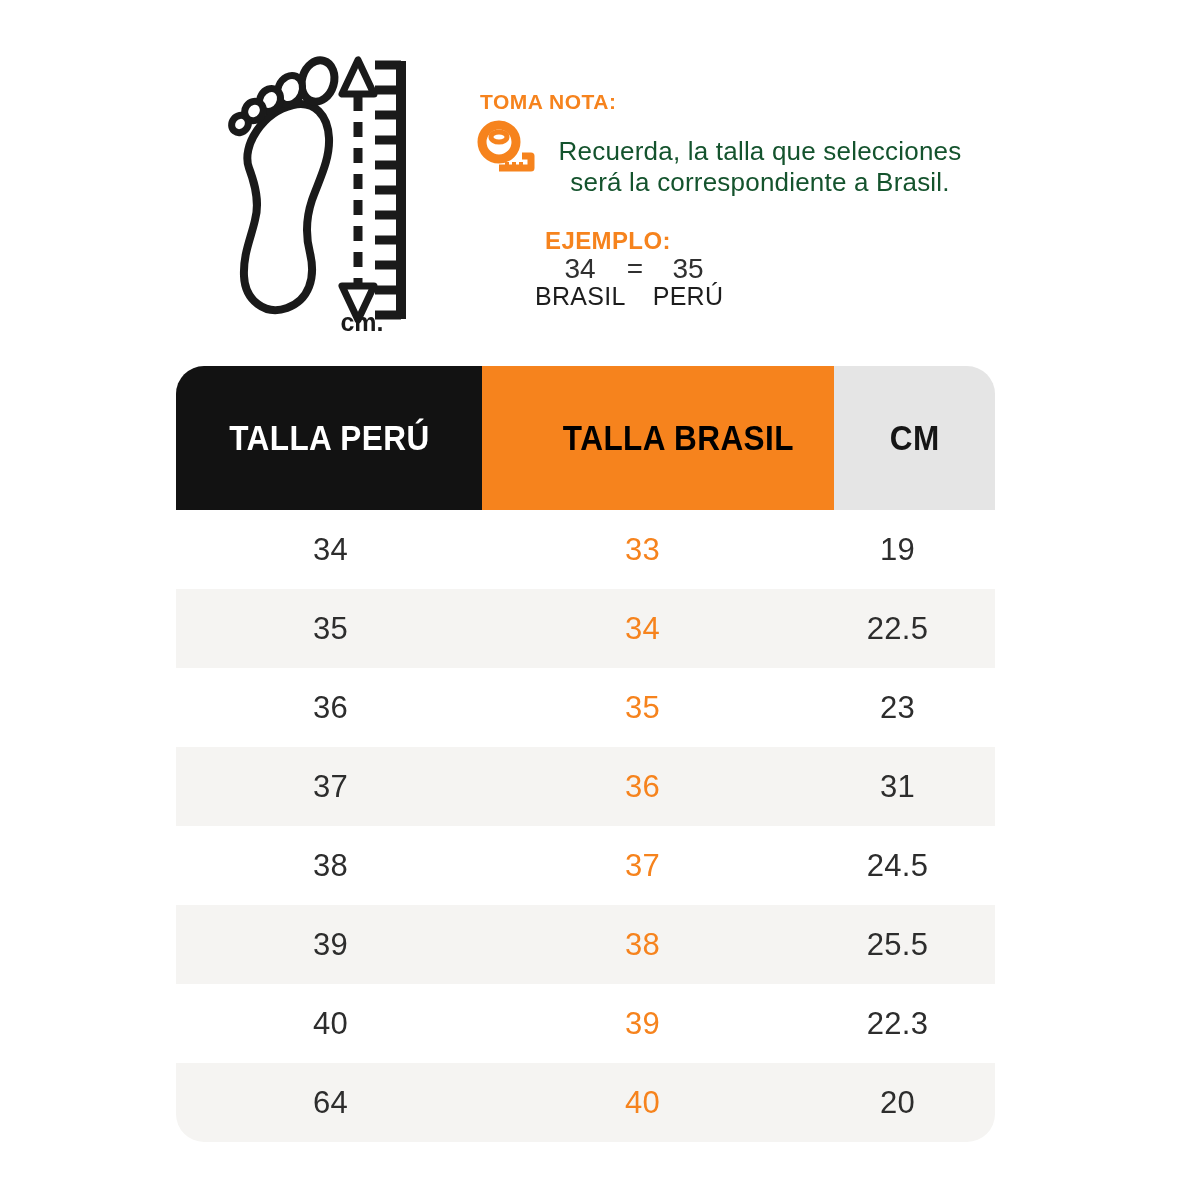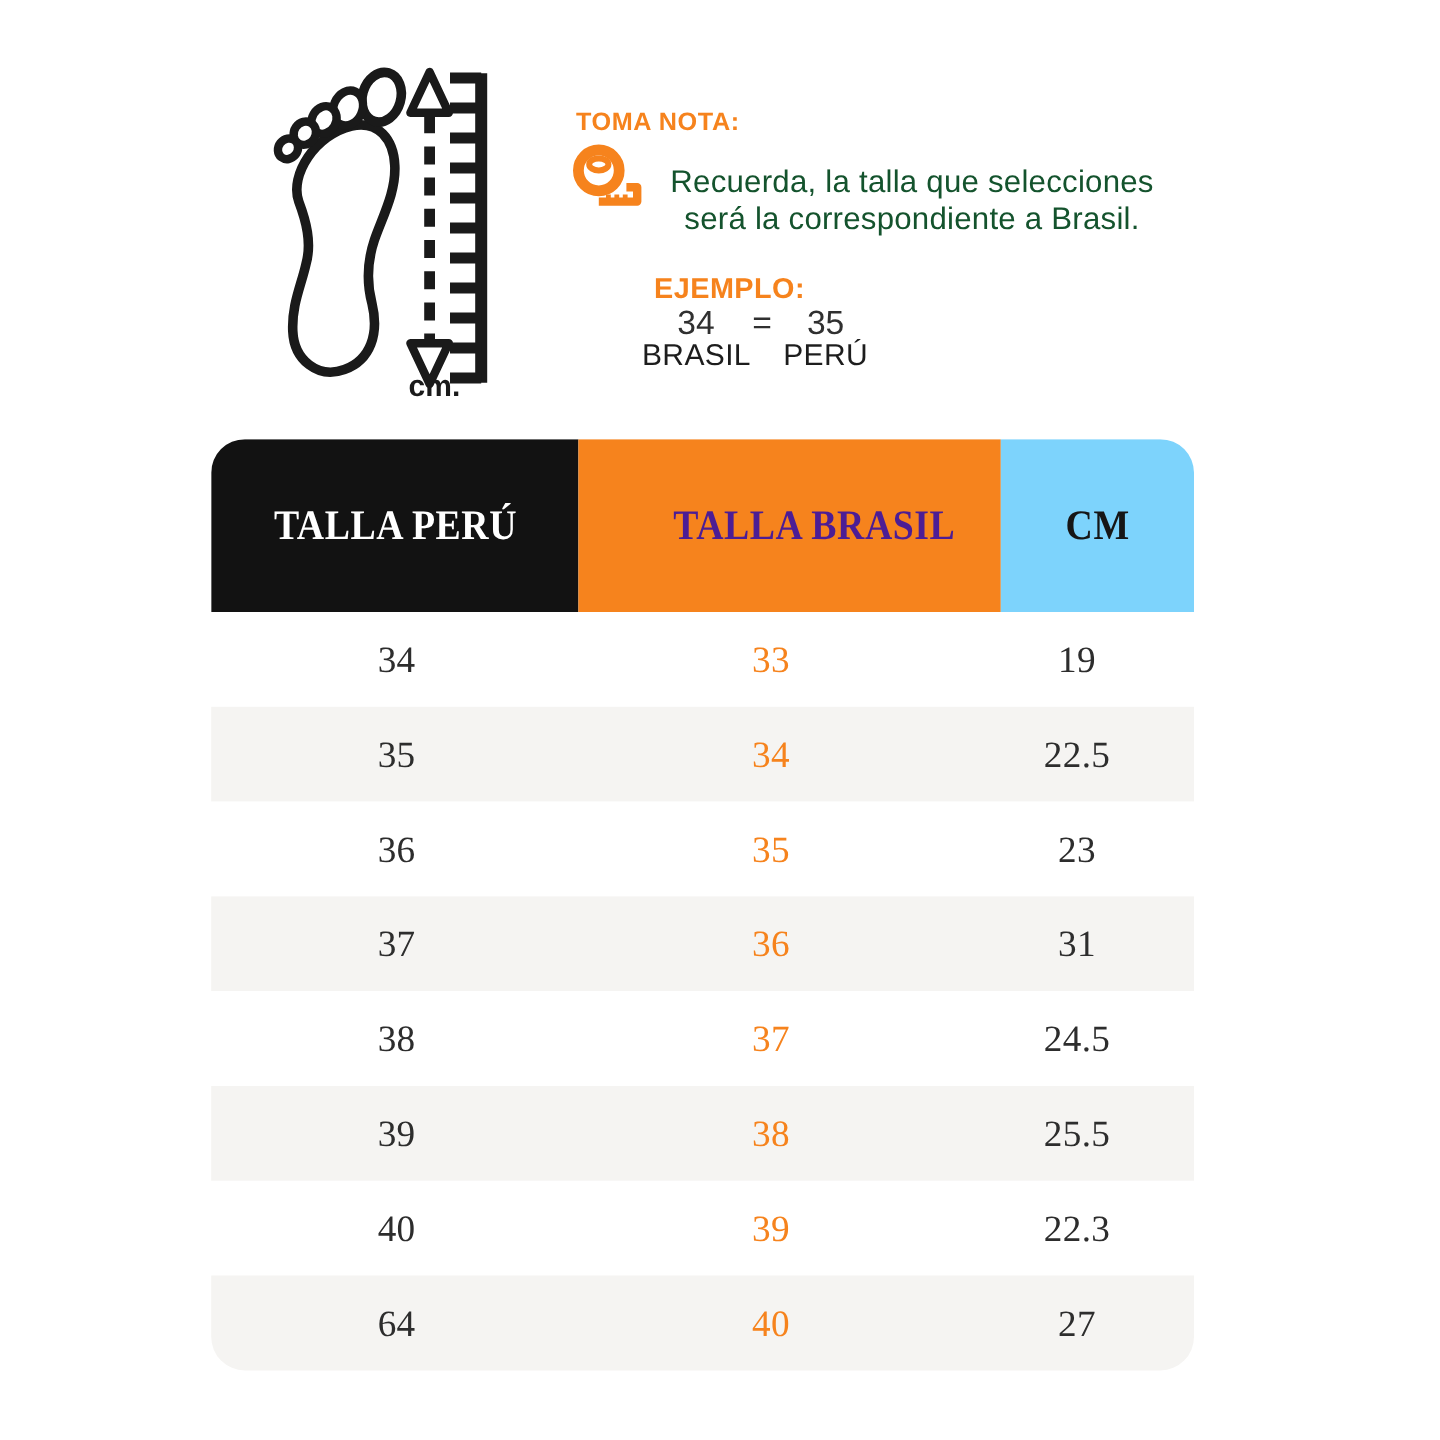--- a/index.html
+++ b/index.html
@@ -45,30 +45,30 @@
 
   
   .foot-illo { left: 215px; top: 48px; }
   .cm-label {
     left: 334px; top: 308px; width: 56px;
     font-size: 25px; font-weight: 700; color: #1A1A1A;
     text-align: center;
   }
 
   
-  .size-table { left: 176px; top: 366px; width: 819px; font-family: Liberation Serif, serif; }
+  .size-table { left: 176px; top: 366px; width: 819px; }
   .thead { display: flex; height: 144px; border-radius: 28px 28px 0 0; overflow: hidden; }
   .th {
     display: flex; align-items: center; justify-content: center;
     font-size: 35px; font-weight: 700;
   }
   .th span { display: inline-block; transform: scaleX(0.9); letter-spacing: 0.5px; white-space: nowrap; }
   .th-peru   { width: 309px; background: #121212; color: #ffffff; }
-  .th-brasil { width: 315px; background: #F6831D; color: #4c1d95; padding-left: 40px; }
-  .th-cm     { width: 162px; background: #7dd3fc; color: #161616; }
+  .th-brasil { width: 315px; background: #F6831D; color: #000000; padding-left: 40px; }
+  .th-cm     { width: 162px; background: #e5e5e5; color: #161616; }
 
   .trow { display: flex; height: 79px; align-items: center; background: #ffffff; }
   .trow.striped { background: #F5F4F2; }
   .trow.last { border-radius: 0 0 28px 28px; }
   .td { text-align: center; font-size: 31px; color: #2D2D2D; letter-spacing: 0.3px; }
   .td-peru   { width: 309px; }
   .td-brasil { width: 315px; color: #F6831D; }
   .td-cm     { width: 195px; }
 </style>
 </head>
@@ -175,17 +175,17 @@
       <div class="td td-cm">25.5</div>
     </div>
     <div class="trow">
       <div class="td td-peru">40</div>
       <div class="td td-brasil">39</div>
       <div class="td td-cm">22.3</div>
     </div>
     <div class="trow striped last">
       <div class="td td-peru">64</div>
       <div class="td td-brasil">40</div>
-      <div class="td td-cm">27</div>
+      <div class="td td-cm">20</div>
     </div>
   </div>
 
 </div>
 
 </body></html>

